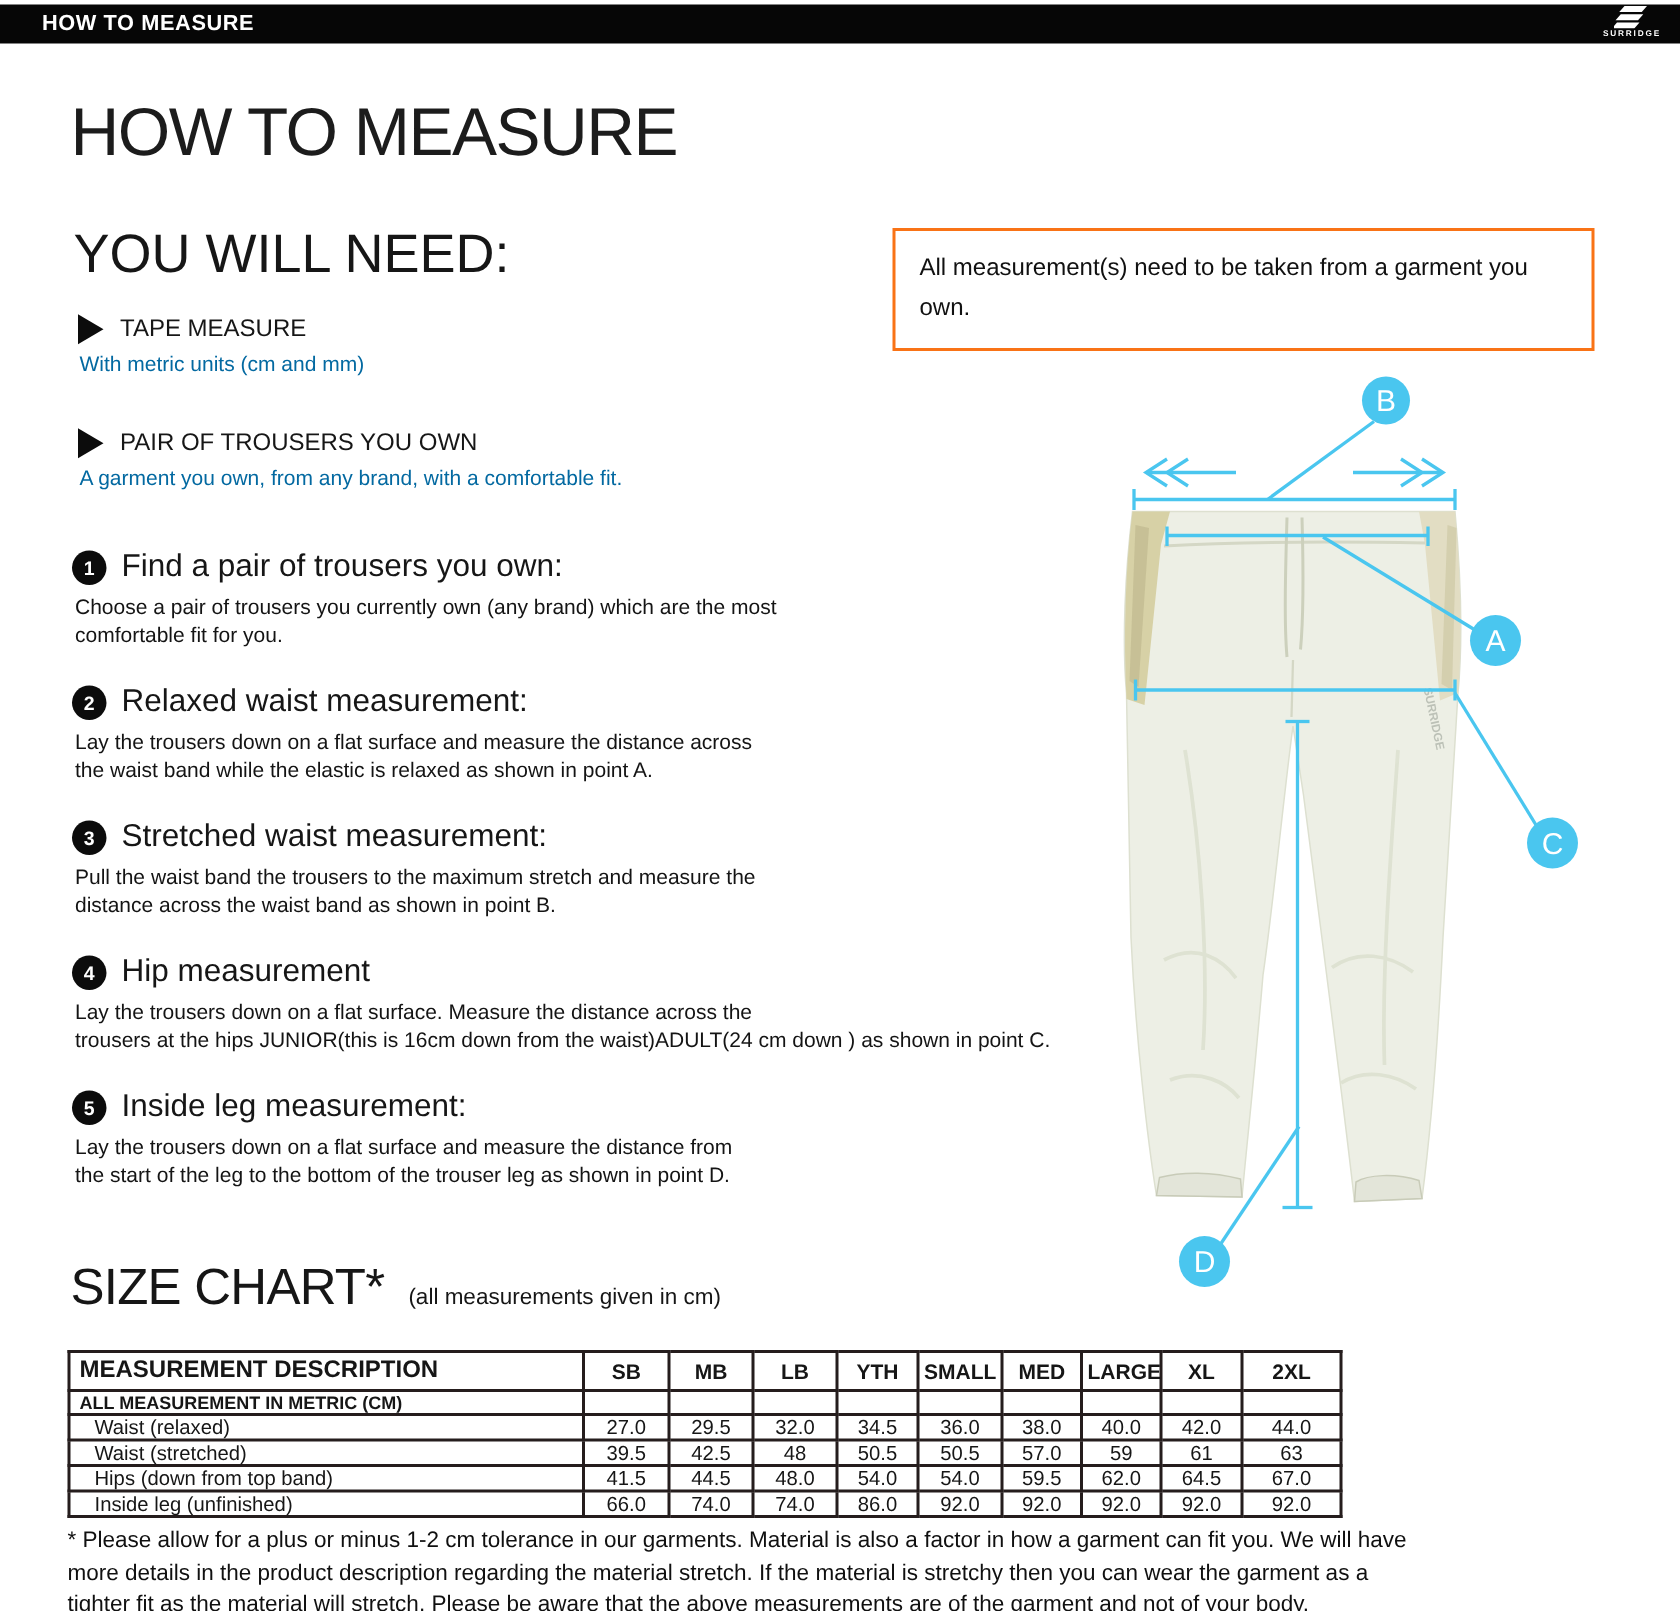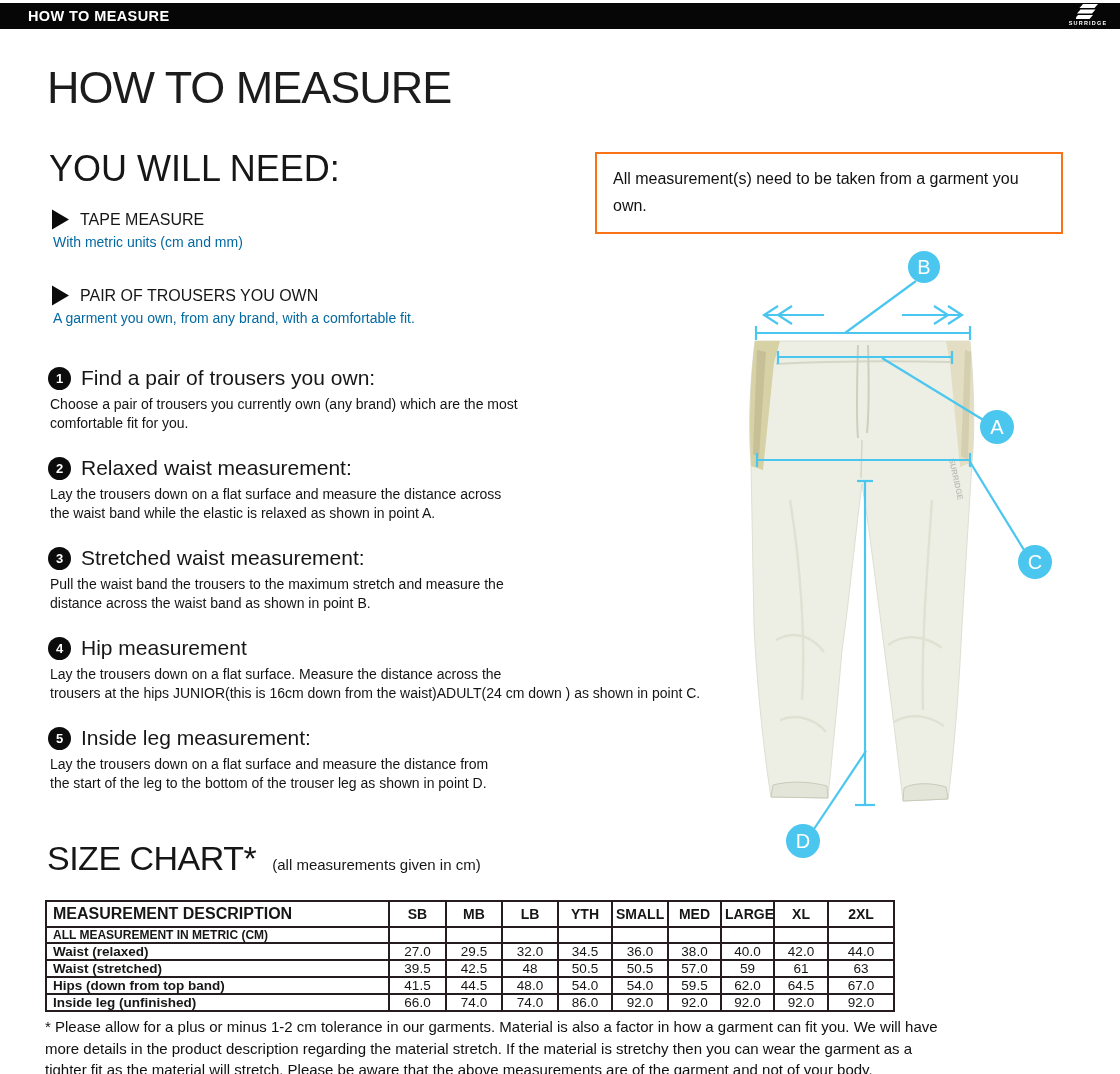--- a/index.html
+++ b/index.html
@@ -42,21 +42,21 @@
   .size-chart-note { font-size:15px;margin-top:36px; }
 
   table.size-chart { position:absolute; left:45px; top:880px; width:848px;
     border-collapse:collapse; table-layout:fixed;margin-top:20px; }
   table.size-chart th, table.size-chart td { border:2px solid #251d1d; padding:0 3px; }
   table.size-chart thead th { height:26px; font-size:14px; text-align:center; }
   table.size-chart thead th.desc { text-align:left; padding-left:6px; font-size:16px; }
   tr.metric-row td { height:13px; }
   tr.metric-row td.desc { font-size:12px; font-weight:bold; padding-left:6px; }
   tr.data-row td { height:15px; font-size:13.5px; text-align:center; }
-  tr.data-row td.desc { text-align:left; font-weight:bold; padding-left:6px; }
+  tr.data-row td.desc { text-align:left; font-weight:normal; padding-left:16px; }
 
   .footnote { position:absolute; left:45px; top:1016px; width:1064px;
     font-size:15px; line-height:21.5px; white-space:pre-line; color:#101010; }
 
   .diagram { position:absolute; left:700px; top:238px; width:420px; height:644px; }
 </style>
 </head>
 <body>
 
 <div class="topbar">

